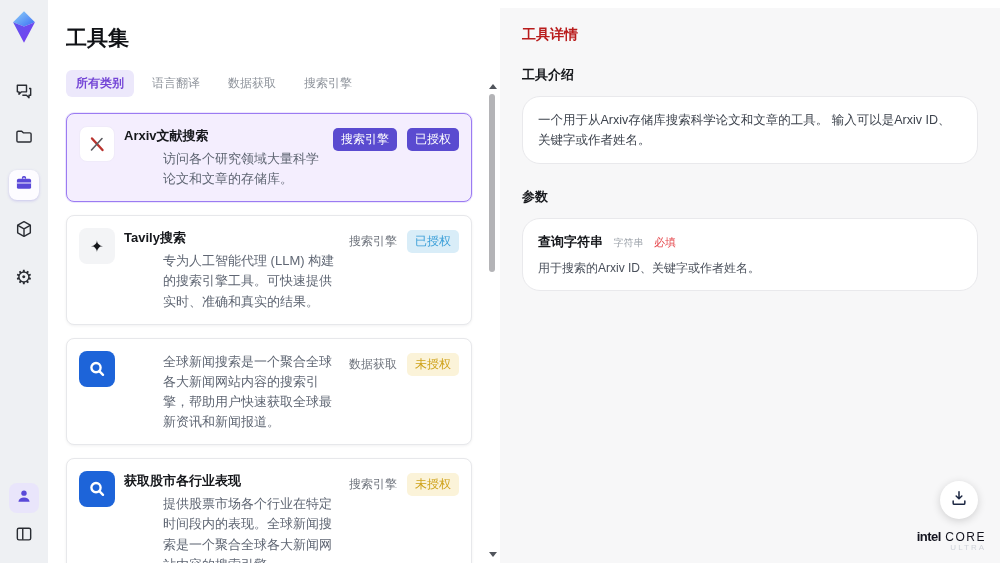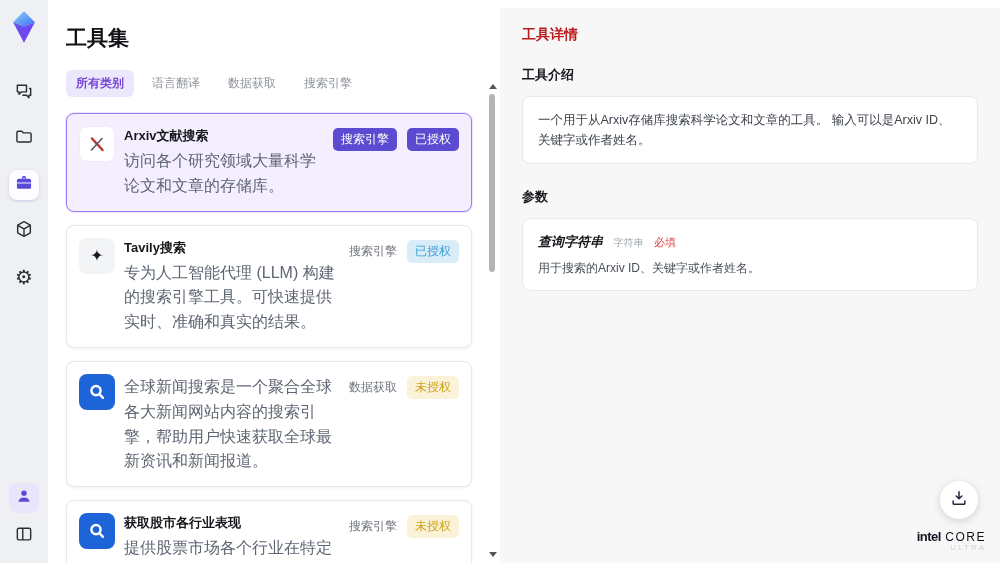--- a/index.html
+++ b/index.html
@@ -26,43 +26,43 @@
   .tab.active { background: #ece8fb; color: #7445d6; font-weight: bold; }
   .tool-list { display: flex; flex-direction: column; gap: 13px; padding-right: 12px; }
   .card { display: flex; gap: 9px; padding: 12px; border: 1px solid #e7e8eb; border-radius: 8px; background: #fff; box-shadow: 0 1px 3px rgba(17,24,39,.06); cursor: pointer; }
   .card.selected { background: #f4eefe; border: 1.5px solid #9b7bf2; box-shadow: 0 0 0 1px rgba(155,123,242,.18); }
   .ticon { width: 36px; height: 36px; border-radius: 8px; flex: none; display: flex; align-items: center; justify-content: center; }
   .ticon.white { background: #fff; border: 1px solid #f0ebfa; }
   .ticon.gray { background: #f3f4f6; }
   .ticon.blue { background: #1d64d9; }
   .tool-text { flex: 1; min-width: 0; padding-top: 1px; }
   .tool-name { font-size: 13px; font-weight: bold; color: #15171b; margin-bottom: 4px; }
-  .tool-desc { font-size: 16px; color: #5f6673; line-height: 1.55; }
+  .tool-desc { font-size: 13px; color: #5f6673; line-height: 1.55; margin-left: 39px; }
   .tool-tags { flex: none; margin-left: auto; display: flex; gap: 10px; align-items: flex-start; padding-top: 2px; }
   .cat-text { font-size: 12px; color: #70757e; white-space: nowrap; padding-top: 3px; }
   .badge { font-size: 12px; padding: 3px 8px; border-radius: 5px; white-space: nowrap; }
   .badge.filled { background: #5a4bd0; color: #fff; }
   .badge.auth-ok { background: #d9edf8; color: #3b9fd8; }
   .badge.auth-no { background: #fbf3d9; color: #cfa21b; }
   .star-glyph { font-size: 16px; color: #15171b; }
 
   
   .vscroll { position: absolute; top: 84px; bottom: 6px; right: 3px; width: 10px; }
   .varrow { position: absolute; left: 2px; width: 0; height: 0; border-left: 4px solid transparent; border-right: 4px solid transparent; }
   .varrow.up { top: 0; border-bottom: 5px solid #51555c; }
   .varrow.down { bottom: 0; border-top: 5px solid #51555c; }
   .vthumb { position: absolute; top: 10px; left: 2px; width: 6px; height: 178px; background: #b4b4b7; border-radius: 3px; }
 
   
   .details { flex: 1; background: #f7f7f8; border-top: 8px solid #fff; padding: 16px 22px; position: relative; }
   .details-title { font-size: 14px; font-weight: bold; color: #b91c1c; margin: 2px 0 22px; }
   .section-heading { font-size: 13px; font-weight: bold; color: #15171b; margin: 0 0 12px; }
-  .box { background: #fff; border: 1px solid #e9e9ec; border-radius: 8px; padding: 13px 15px; margin-bottom: 24px; }
+  .box { background: #fff; border: 1px solid #e9e9ec; border-radius: 18px; padding: 13px 15px; margin-bottom: 24px; }
   .intro-text { font-size: 12.5px; color: #3d434d; line-height: 1.6; }
-  .param-name { font-size: 13px; font-weight: bold; color: #15171b; font-style: italic; }
+  .param-name { font-size: 13px; font-weight: bold; color: #15171b; }
   .param-type { font-size: 10px; color: #9aa0a8; margin-left: 6px; }
   .param-req { font-size: 11px; color: #e5484d; margin-left: 6px; }
   .param-desc { margin-top: 9px; font-size: 12px; color: #4a505b; }
 
   .fab { position: absolute; right: 22px; bottom: 44px; width: 38px; height: 38px; border-radius: 50%; background: #fff; box-shadow: 0 2px 8px rgba(0,0,0,.16); display: flex; align-items: center; justify-content: center; cursor: pointer; }
   .intel { position: absolute; right: 14px; bottom: 10px; text-align: right; line-height: 1.1; }
   .intel-word { font-size: 13px; font-weight: bold; letter-spacing: -0.5px; color: #13141f; padding-left: 48px; }
   .core-word { font-size: 12px; letter-spacing: 1.5px; color: #13141f; }
   .intel-sub { font-size: 8px; letter-spacing: 2px; color: #cfd2d9; text-transform: uppercase; }
 </style>

